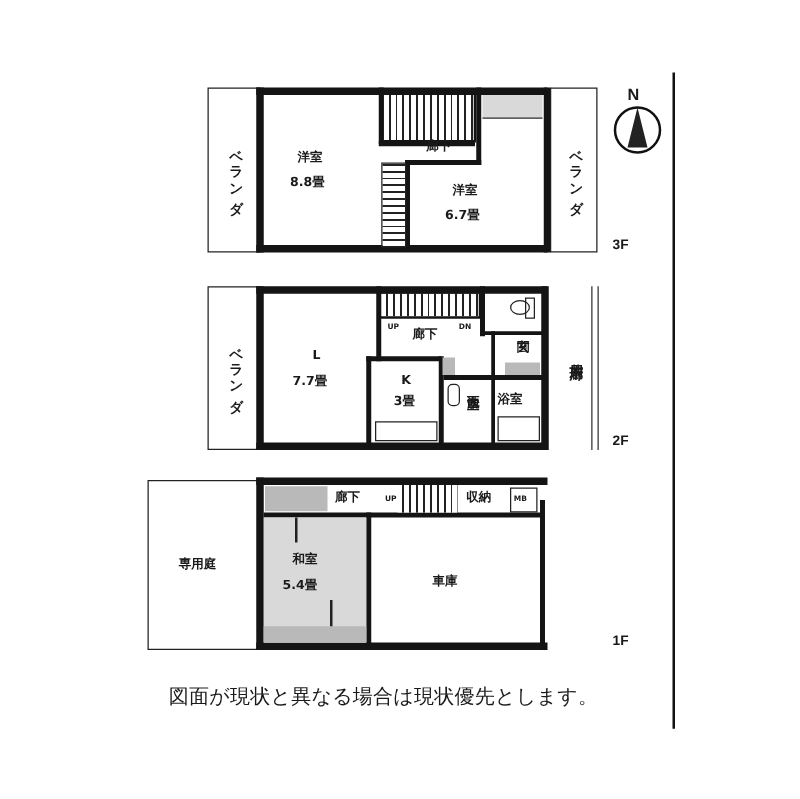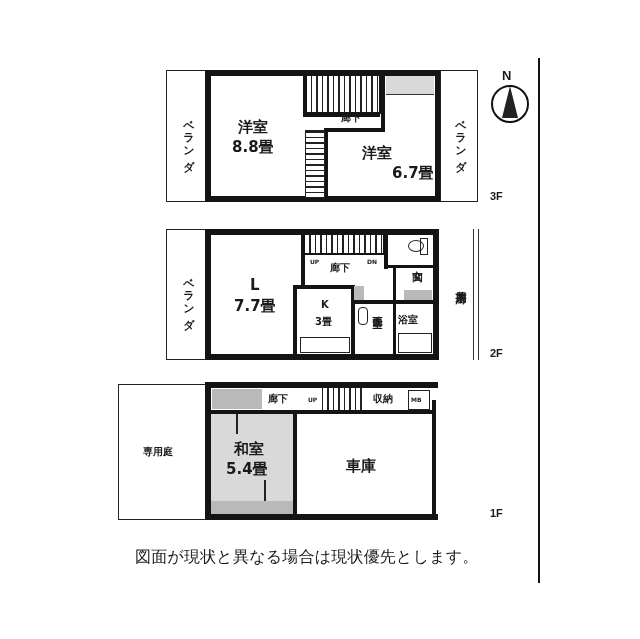--- a/index.html
+++ b/index.html
@@ -1,21 +1,21 @@
 <!DOCTYPE html>
 <html><head>
 <meta charset="utf-8">
 <style>
   html, body { margin: 0; padding: 0; background: #ffffff; }
   body { width: 640px; height: 639px; position: relative; overflow: hidden;
          font-family: "DejaVu Sans", sans-serif; color: #1a1a1a; }
   .abs { position: absolute; }
   .wall { position: absolute; background: #141414; }
   .thin { position: absolute; border: 1.5px solid #222; box-sizing: border-box; background: #fff; }
-  .lbl { position: absolute; font-weight: bold; font-size: 15px; line-height: 18px; text-align: center; white-space: nowrap; color: #1a1a1a; }
+  .lbl { position: absolute; font-weight: bold; font-size: 10px; line-height: 18px; text-align: center; white-space: nowrap; color: #1a1a1a; }
   .small { font-size: 10px; line-height: 12px; font-weight: bold; }
   .vert { writing-mode: vertical-rl; font-weight: bold; font-size: 11px; letter-spacing: 1px; }
   .gray { background: #b9b9b9; }
   .lgray { background: #d9d9d9; }
   .stairs { position: absolute; background: repeating-linear-gradient(90deg, #fff 0 4px, #222 4px 5.5px); border: 2px solid #141414; box-sizing: border-box; }
   .stairs-v { position: absolute; background: repeating-linear-gradient(0deg, #fff 0 4px, #222 4px 5.5px); border: 1.5px solid #222; box-sizing: border-box; }
   .floor-tag { position: absolute; font-weight: bold; font-size: 11px; font-family: "Liberation Sans", sans-serif; }
   .note { position: absolute; left: 135px; top: 547px; font-size: 16px; letter-spacing: 0.2px; }
 </style>
 </head>
@@ -49,21 +49,21 @@
 
   <div class="stairs" style="left:305px;top:74px;width:76px;height:40px;"></div>
   <div class="stairs-v" style="left:305px;top:130px;width:20px;height:68px;"></div>
 
   <div class="abs lgray" style="left:386px;top:76px;width:48px;height:18px;border-bottom:1px solid #333;"></div>
 
   <div class="lbl" style="left:238px;top:118px;">洋室</div>
   <div class="lbl" style="left:232px;top:138px;text-align:right;">8.8畳</div>
   <div class="lbl small" style="left:341px;top:112px;">廊下</div>
   <div class="lbl" style="left:362px;top:144px;">洋室</div>
-  <div class="lbl" style="left:356px;top:164px;margin-left:36px;">6.7畳</div>
+  <div class="lbl" style="left:356px;top:164px;">6.7畳</div>
 
   <div class="thin" style="left:440px;top:70px;width:38px;height:132px;"></div>
   <div class="abs vert" style="left:452px;top:112px;">ベランダ</div>
   <div class="floor-tag" style="left:490px;top:190px;">3F</div>
 </div>
 
 <div>
   <div class="thin" style="left:166px;top:229px;width:42px;height:131px;"></div>
   <div class="abs vert" style="left:180px;top:270px;">ベランダ</div>
 
@@ -129,20 +129,20 @@
   <div class="abs" style="left:308px;top:396px;font-size:6px;font-weight:bold;">UP</div>
   <div class="stairs" style="left:318px;top:388px;width:48px;height:22px;border-width:0;"></div>
   <div class="lbl small" style="left:373px;top:393px;">収納</div>
   <div class="abs" style="left:408px;top:390px;width:20px;height:18px;border:1.3px solid #222;"></div>
   <div class="abs" style="left:411px;top:396px;font-size:6px;font-weight:bold;">MB</div>
 
   <div class="abs lgray" style="left:211px;top:414px;width:82px;height:100px;"></div>
   <div class="abs gray" style="left:211px;top:501px;width:82px;height:13px;"></div>
   <div class="abs" style="left:236px;top:414px;width:1.5px;height:20px;background:#222;"></div>
   <div class="abs" style="left:264px;top:480px;width:1.5px;height:21px;background:#222;"></div>
-  <div class="lbl" style="left:234px;top:440px;">和室</div>
+  <div class="lbl" style="left:234px;top:440px;font-family:Liberation Mono, monospace;">和室</div>
   <div class="lbl" style="left:226px;top:460px;">5.4畳</div>
 
   <div class="lbl" style="left:346px;top:457px;">車庫</div>
   <div class="floor-tag" style="left:490px;top:507px;">1F</div>
 </div>
 
 <div class="note">図面が現状と異なる場合は現状優先とします。</div>
 
 </body></html>

